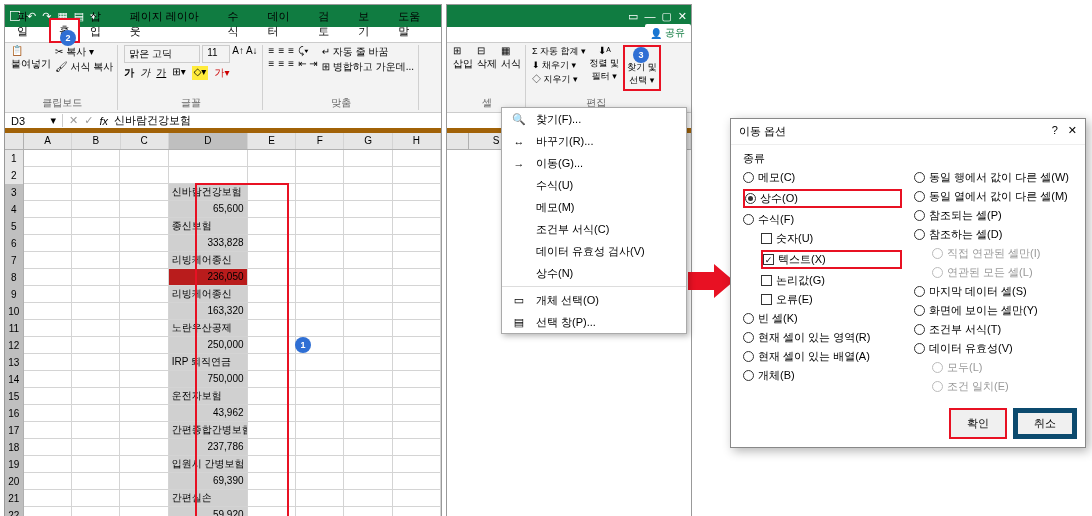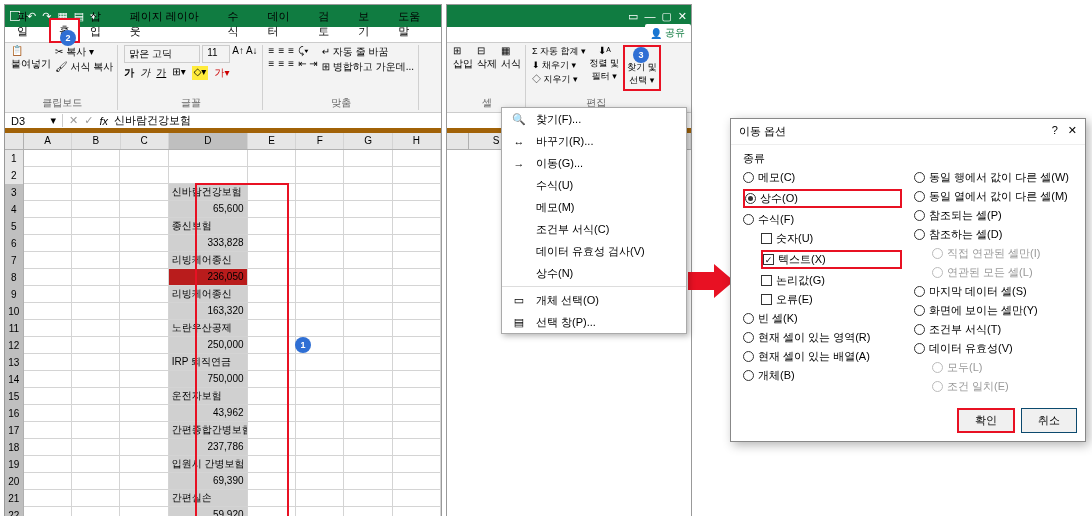--- a/index.html
+++ b/index.html
@@ -45,21 +45,21 @@
 .dlg-cols{display:flex;gap:12px}
 .dlg-col{flex:1;display:flex;flex-direction:column;gap:4px}
 .radio-row,.check-row{display:flex;align-items:center;gap:4px}
 .radio{width:11px;height:11px;border:1px solid #333;border-radius:50%;display:flex;align-items:center;justify-content:center}
 .radio.on::after{content:"";width:5px;height:5px;background:#333;border-radius:50%}
 .check{width:11px;height:11px;border:1px solid #333;display:flex;align-items:center;justify-content:center;font-size:9px}
 .indent{margin-left:18px}
 .gray{color:#999}
 .gray .radio,.gray .check{border-color:#bbb}
 .dlg-footer{display:flex;justify-content:flex-end;gap:6px;padding:8px}
-.dlg-btn{padding:3px 16px;border:1px solid #0c4a6e;background:#f0f0f0;font-size:11px}
+.dlg-btn{padding:3px 16px;border:5px solid #0c4a6e;background:#f0f0f0;font-size:11px}
 .share-btn{margin-left:auto;background:#fff;color:#107c41;padding:2px 6px;border-radius:2px;display:flex;align-items:center;gap:2px;font-size:10px}
 </style>
 </head>
 <body>
 
 <div class="container">
 
   <div class="window w1">
     <div class="titlebar">
       <svg viewBox="0 0 16 16">

